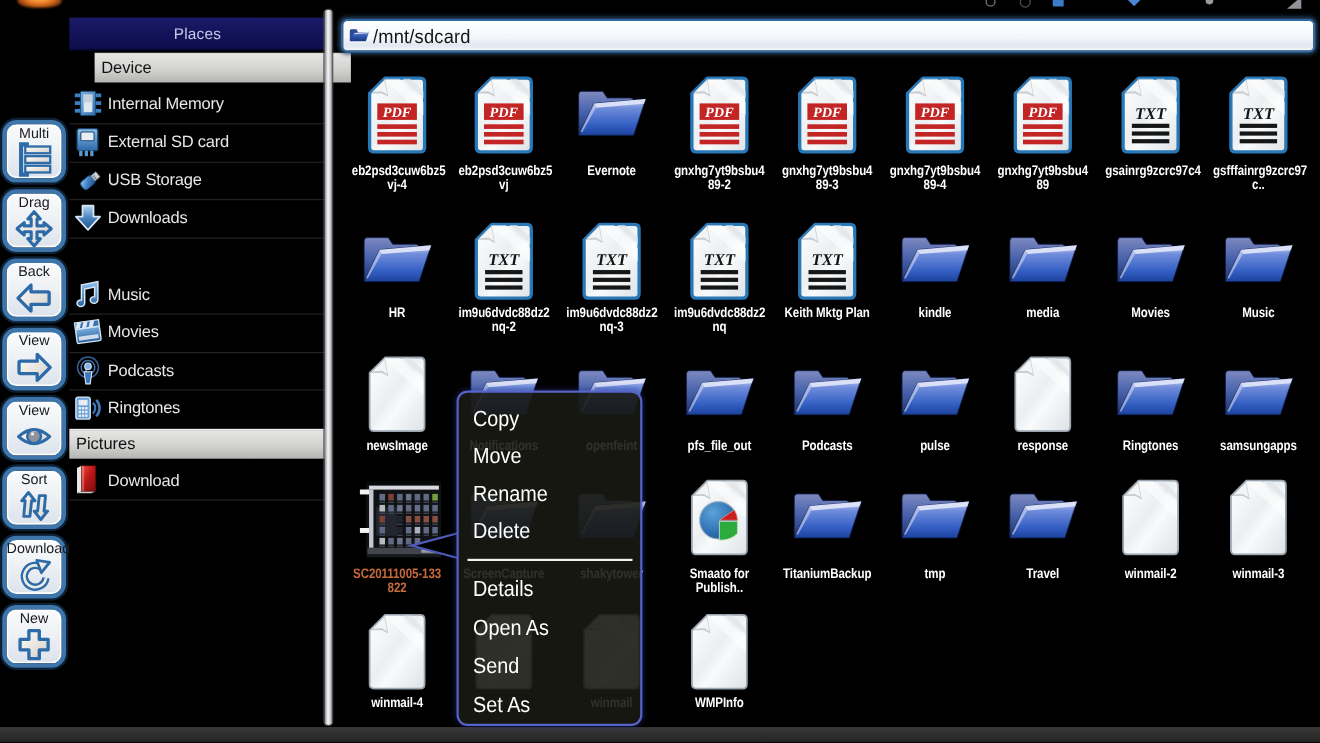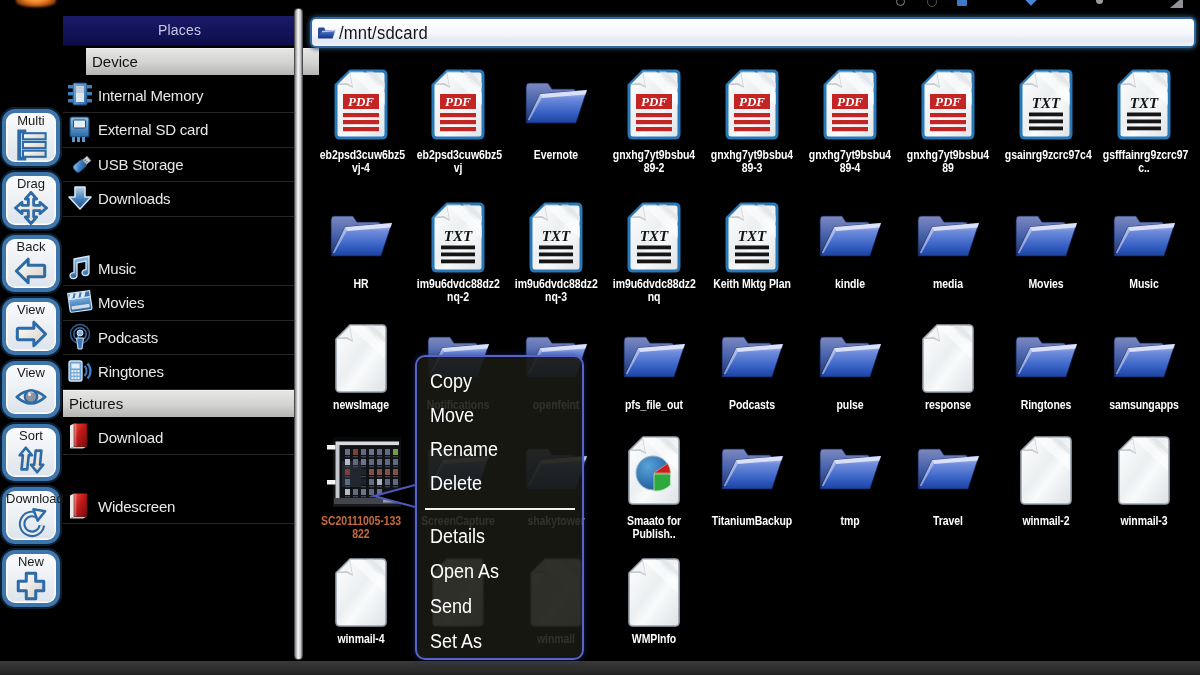--- a/index.html
+++ b/index.html
@@ -292,36 +292,20 @@
             <stop offset="0.45" stop-color="#c01818"></stop>
             <stop offset="1" stop-color="#7a0c0c"></stop>
           </linearGradient>
         </defs>
 <polygon points="4,3.5 8,1.5 8,24.5 4,26.5" fill="#e8e8e8"></polygon>
 <polygon points="4,26.5 8,24.5 21,24.5 17,26.5" fill="#cccccc"></polygon>
 <rect x="8" y="1.5" width="13" height="23" fill="url(#bk19)" stroke="#5e0a0a" stroke-width="0.6"></rect>
 <polygon points="8,1.5 10.5,1.5 10.5,24.5 8,24.5" fill="#ffffff" opacity="0.25"></polygon>
       </svg>
       <span>Download</span>
-    </div>
-<div class="sbrow" style="top:488.6px">
-      <svg width="26" height="28" viewBox="0 0 26 28" style="">
-<defs>
-          <linearGradient id="bk21" x1="0" y1="0" x2="1" y2="1">
-            <stop offset="0" stop-color="#f05040"></stop>
-            <stop offset="0.45" stop-color="#c01818"></stop>
-            <stop offset="1" stop-color="#7a0c0c"></stop>
-          </linearGradient>
-        </defs>
-<polygon points="4,3.5 8,1.5 8,24.5 4,26.5" fill="#e8e8e8"></polygon>
-<polygon points="4,26.5 8,24.5 21,24.5 17,26.5" fill="#cccccc"></polygon>
-<rect x="8" y="1.5" width="13" height="23" fill="url(#bk21)" stroke="#5e0a0a" stroke-width="0.6"></rect>
-<polygon points="8,1.5 10.5,1.5 10.5,24.5 8,24.5" fill="#ffffff" opacity="0.25"></polygon>
-      </svg>
-      <span>Widescreen</span>
     </div>
 <div class="abs" style="left:294px;top:8px;width:9px;height:652px;border-radius:4px;
 background:linear-gradient(90deg,#7e8288 0%,#f8f8f8 45%,#c4c6ca 80%,#6e7278 100%);border:1px solid #4a4a4a;box-sizing:border-box;"></div>
 <div class="abs" style="left:310px;top:17px;width:886px;height:31px;border-radius:6px;border:2px solid #33689e;box-sizing:border-box;
 background:linear-gradient(180deg,#ffffff 0%,#f4f7fb 55%,#e2e8f1 82%,#f0f4f9 100%);box-shadow:0 0 4px 1px #2a4a6a;">
 <div class="abs" style="left:5px;top:5.5px;"><svg width="19" height="13" viewBox="0 0 19 13" style="">
 <defs>
             <linearGradient id="sf22" x1="0" y1="0" x2="0" y2="1">
 <stop offset="0" stop-color="#6f86c8"></stop>
               <stop offset="0.5" stop-color="#2c57b0"></stop>

